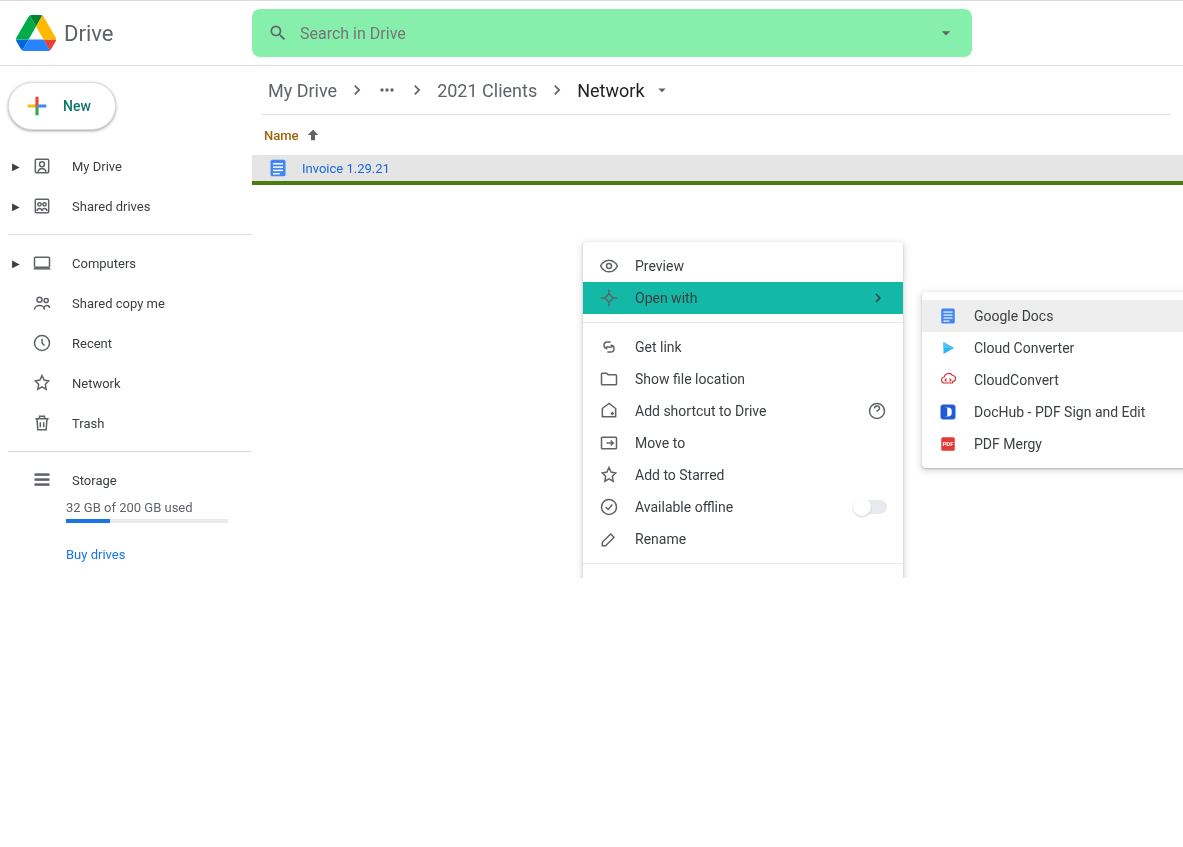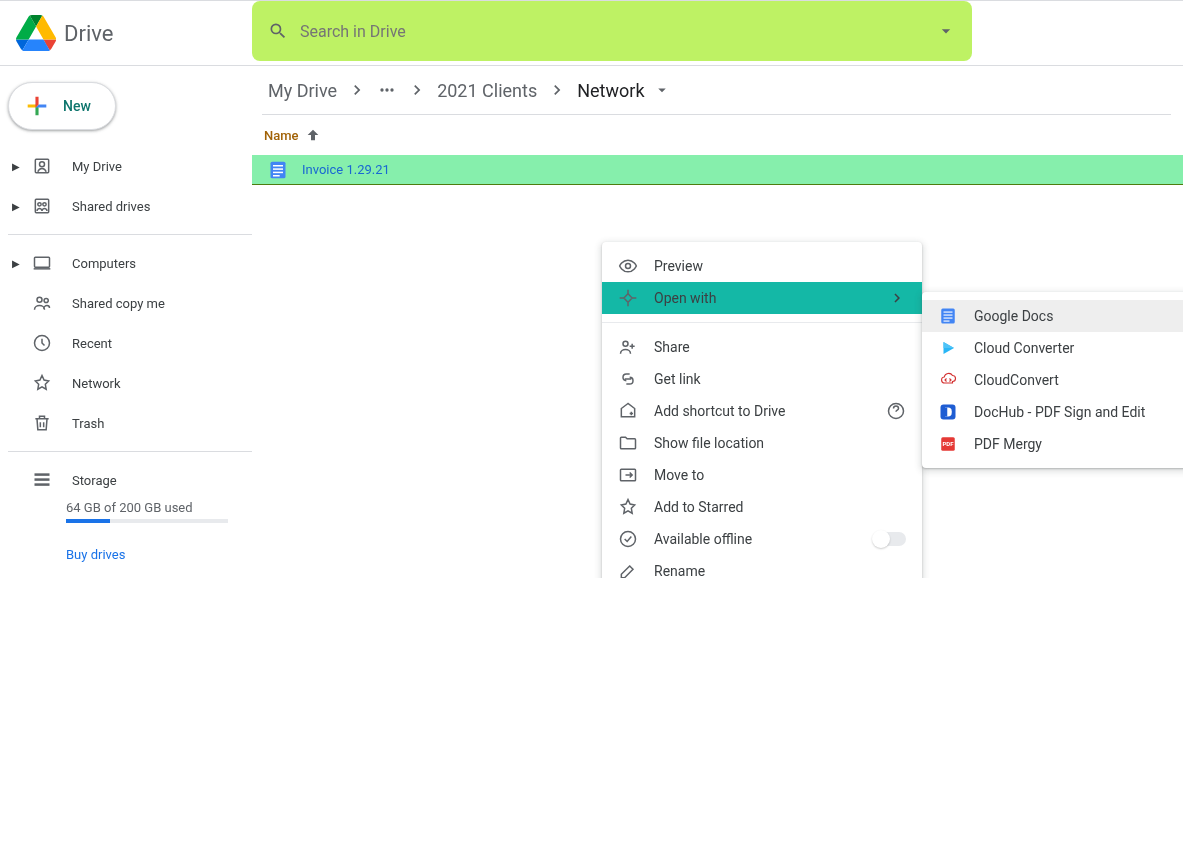--- a/index.html
+++ b/index.html
@@ -1,22 +1,22 @@
 <!DOCTYPE html>
 <html><head>
 <meta charset="utf-8">
 <style>
 * { margin: 0; padding: 0; box-sizing: border-box; font-family: 'Google Sans', Roboto, Arial, sans-serif; }
 body { background: #fff; color: #202124; font-size: 14px; }
 
-.header { display: flex; height: 66px; border-bottom: 1px solid #dadce0; border-top: 1px solid #dadce0; padding: 0 16px; }
+.header { display: flex; align-items: center; height: 66px; border-bottom: 1px solid #dadce0; border-top: 1px solid #dadce0; padding: 0 16px; }
 .logo-area { display: flex; align-items: center; width: 236px; }
 .drive-logo { width: 40px; height: 40px; margin-right: 8px; }
 .drive-title { font-size: 22px; color: #5f6368; }
-.search-bar { flex: 1; max-width: 720px; background: #bef264; border-radius: 8px; height: 60px; display: flex; align-items: center; padding: 0 16px; }
+.search-bar { flex: 1; max-width: 720px; background: #86efac; border-radius: 8px; height: 48px; display: flex; align-items: center; padding: 0 16px; }
 .search-bar input { flex: 1; border: none; background: transparent; font-size: 16px; outline: none; color: #5f6368; margin-left: 12px; }
 .search-caret { color: #5f6368; }
 
 .body-area { display: flex; }
 
 .sidebar { width: 252px; padding: 8px 0 8px 8px; }
 .new-btn { display: inline-flex; align-items: center; background: #fff; border: 1px solid #dadce0; border-radius: 24px; padding: 0 24px 0 14px; height: 48px; box-shadow: 0 1px 2px rgba(60,64,67,.3), 0 1px 3px 1px rgba(60,64,67,.15); margin: 8px 0 16px 0; cursor: pointer; }
 .new-btn-label { font-size: 14px; font-weight: 500; color: #0f766e; margin-left: 12px; }
 
 .nav-list { list-style: none; }
@@ -38,25 +38,25 @@
 .breadcrumb-item.current { color: #202124; }
 .breadcrumb-sep { color: #5f6368; margin: 0 6px; display:flex; align-items:center; }
 .breadcrumb-caret { margin-left: 4px; color: #5f6368; }
 
 .content-divider { border-top: 1px solid #dadce0; margin: 0 12px 0 10px; }
 
 .column-header { display: flex; align-items: center; height: 40px; padding: 0 12px; }
 .col-name { font-weight: 500; font-size: 13px; color: #a16207; }
 .sort-arrow { margin-left: 6px; color: #5f6368; }
 
-.file-row { display: flex; align-items: center; height: 30px; background: #86efac; border-bottom: 1px solid #4d7c0f; padding: 0 12px; }
+.file-row { display: flex; align-items: center; height: 30px; background: #e5e5e5; border-bottom: 4px solid #4d7c0f; padding: 0 12px; }
 .file-icon { width: 20px; height: 20px; margin-right: 14px; margin-left: 4px; }
 .file-name { font-size: 13px; color: #1967d2; }
 
-.context-menu { position: absolute; left: 350px; top: 176px; width: 320px; background: #fff; border-radius: 4px; box-shadow: 0 2px 6px 2px rgba(60,64,67,.15), 0 1px 2px rgba(60,64,67,.3); padding: 8px 0; z-index: 10; }
+.context-menu { position: absolute; left: 331px; top: 176px; width: 320px; background: #fff; border-radius: 4px; box-shadow: 0 2px 6px 2px rgba(60,64,67,.15), 0 1px 2px rgba(60,64,67,.3); padding: 8px 0; z-index: 10; }
 .menu-item { display: flex; align-items: center; height: 32px; padding: 0 16px; cursor: pointer; position: relative; }
 .menu-item.highlighted { background: #14b8a6; }
 .menu-icon { width: 20px; height: 20px; margin-right: 16px; color: #5f6368; display:flex; align-items:center; justify-content:center; }
 .menu-label { font-size: 14px; color: #3c4043; flex: 1; }
 .menu-arrow { color: #3c4043; font-size: 18px; }
 .menu-divider { border-top: 1px solid #e8eaed; margin: 8px 0; }
 .menu-help { color: #5f6368; margin-left: auto; }
 .toggle { width: 32px; height: 14px; background: #e8eaed; border-radius: 7px; position: relative; margin-left: auto;}
 .toggle::after { content:''; position:absolute; width:18px; height:18px; background:#fff; border-radius:50%; left:-2px; top:-2px; box-shadow: 0 1px 2px rgba(0,0,0,.2); }
 
@@ -189,21 +189,21 @@
         <span class="expand"></span>
         <span class="nav-icon">
             <svg width="20" height="20" viewBox="0 0 24 24" fill="#5f6368">
               <rect x="3" y="4" width="18" height="3"></rect>
               <rect x="3" y="10" width="18" height="3"></rect>
               <rect x="3" y="16" width="18" height="3"></rect>
             </svg>
           </span>
         <span class="nav-label">Storage</span>
       </li>
-      <div class="storage-text">64 GB of 200 GB used</div>
+      <div class="storage-text">32 GB of 200 GB used</div>
       <div class="storage-bar">
           <div class="storage-fill"></div>
         </div>
       <a class="buy-storage">Buy drives</a>
     </ul>
   </div>
 
   <div class="main">
     <div class="breadcrumb">
       <span class="breadcrumb-item">My Drive</span>
@@ -277,55 +277,46 @@
         <span class="menu-arrow">
             <svg width="18" height="18" viewBox="0 0 24 24" fill="#3c4043">
               <path d="M10 6L8.59 7.41 13.17 12l-4.58 4.59L10 18l6-6z"></path>
             </svg>
           </span>
       </div>
       <div class="menu-divider"></div>
       <div class="menu-item">
         <span class="menu-icon">
             <svg width="20" height="20" viewBox="0 0 24 24" fill="none" stroke="#5f6368" stroke-width="1.8">
-              <circle cx="9" cy="8" r="3"></circle>
-              <path d="M3 20c0-3 3-5 6-5s6 2 6 5M17 8v6M14 11h6"></path>
-            </svg>
-          </span>
-        <span class="menu-label">Share</span>
-      </div>
-      <div class="menu-item">
-        <span class="menu-icon">
-            <svg width="20" height="20" viewBox="0 0 24 24" fill="none" stroke="#5f6368" stroke-width="1.8">
               <path d="M10 14a4 4 0 010-8h4M14 10a4 4 0 010 8h-4M8 12h8"></path>
             </svg>
           </span>
         <span class="menu-label">Get link</span>
+      </div>
+      <div class="menu-item">
+        <span class="menu-icon">
+            <svg width="20" height="20" viewBox="0 0 24 24" fill="none" stroke="#5f6368" stroke-width="1.8">
+              <path d="M3 6a1 1 0 011-1h5l2 2h9a1 1 0 011 1v10a1 1 0 01-1 1H4a1 1 0 01-1-1z"></path>
+            </svg>
+          </span>
+        <span class="menu-label">Show file location</span>
       </div>
       <div class="menu-item">
         <span class="menu-icon">
             <svg width="20" height="20" viewBox="0 0 24 24" fill="none" stroke="#5f6368" stroke-width="1.8">
               <path d="M12 3L4 9v10h16V9zM14 15h4M16 13v4"></path>
             </svg>
           </span>
         <span class="menu-label">Add shortcut to Drive</span>
         <span class="menu-help">
             <svg width="20" height="20" viewBox="0 0 24 24" fill="none" stroke="#5f6368" stroke-width="1.8">
               <circle cx="12" cy="12" r="9"></circle>
               <path d="M9 9a3 3 0 016 0c0 2-3 2-3 4M12 17h.01"></path>
             </svg>
           </span>
-      </div>
-      <div class="menu-item">
-        <span class="menu-icon">
-            <svg width="20" height="20" viewBox="0 0 24 24" fill="none" stroke="#5f6368" stroke-width="1.8">
-              <path d="M3 6a1 1 0 011-1h5l2 2h9a1 1 0 011 1v10a1 1 0 01-1 1H4a1 1 0 01-1-1z"></path>
-            </svg>
-          </span>
-        <span class="menu-label">Show file location</span>
       </div>
       <div class="menu-item">
         <span class="menu-icon">
             <svg width="20" height="20" viewBox="0 0 24 24" fill="none" stroke="#5f6368" stroke-width="1.8">
               <rect x="3" y="5" width="18" height="14" rx="1"></rect>
               <path d="M9 12h8M14 9l3 3-3 3"></path>
             </svg>
           </span>
         <span class="menu-label">Move to</span>
       </div>

